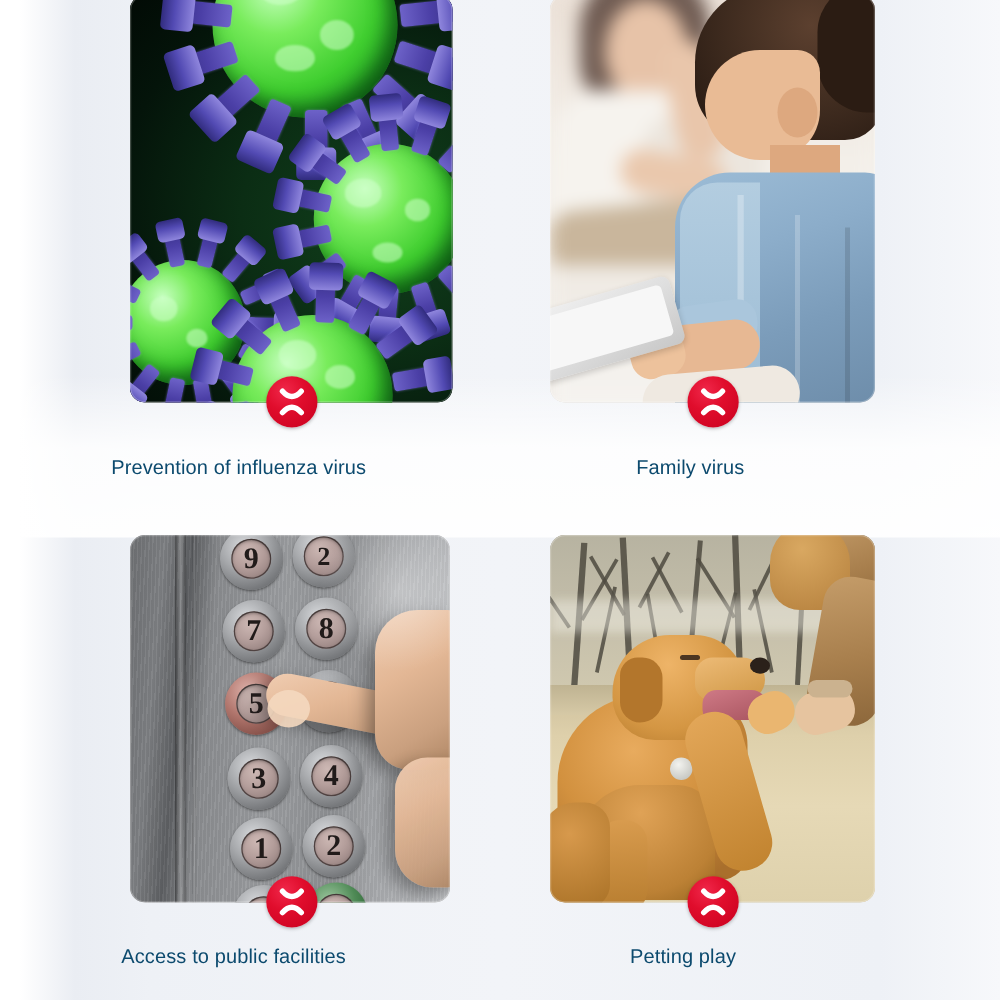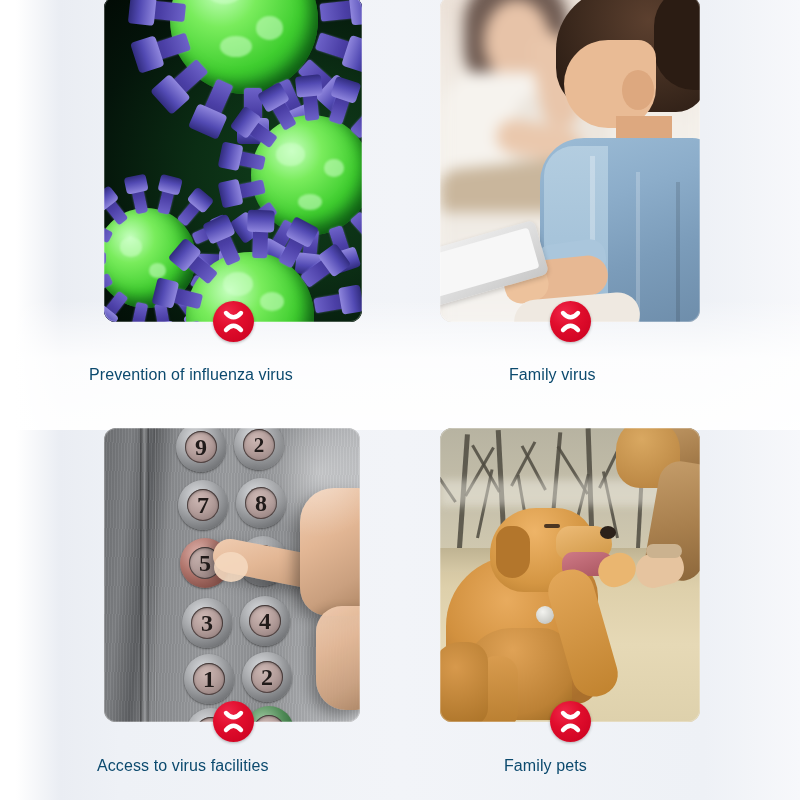--- a/index.html
+++ b/index.html
@@ -519,21 +519,21 @@
       </div>
     </div>
 
     <div class="badge" style="left:213px;top:701px">
       <svg viewBox="0 0 41 41">
         <path d="M13 12 Q20.5 20.5 28 12" stroke="#ffffff" stroke-width="4.4" fill="none" stroke-linecap="round"></path>
         <path d="M13 29 Q20.5 20.5 28 29" stroke="#ffffff" stroke-width="4.4" fill="none" stroke-linecap="round"></path>
       </svg>
     </div>
 
-    <div class="caption" style="left:97px;top:757px">Access to virus facilities</div>
+    <div class="caption" style="left:97px;top:757px">Access to public facilities</div>
   </div>
 
   <div class="cell">
     <div class="thumb" style="left:440px;top:428px;width:260px;height:294px">
       <div class="art dog-bg">
 
         <div style="position:absolute;left:0;top:0;width:100%;height:46%;background:linear-gradient(180deg,#b7b3a1 0%,#c6c0ab 55%,#d2cab0 100%)"></div>
         <div class="twig" style="left:16px;top:6px;width:5px;height:128px;transform:rotate(4deg)"></div>
         <div class="twig" style="left:14px;top:14px;width:3px;height:60px;transform:rotate(-34deg)"></div>
         <div class="twig" style="left:24px;top:12px;width:3px;height:56px;transform:rotate(30deg)"></div>
@@ -589,16 +589,16 @@
       </div>
     </div>
 
     <div class="badge" style="left:550px;top:701px">
       <svg viewBox="0 0 41 41">
         <path d="M13 12 Q20.5 20.5 28 12" stroke="#ffffff" stroke-width="4.4" fill="none" stroke-linecap="round"></path>
         <path d="M13 29 Q20.5 20.5 28 29" stroke="#ffffff" stroke-width="4.4" fill="none" stroke-linecap="round"></path>
       </svg>
     </div>
 
-    <div class="caption" style="left:504px;top:757px">Family pets</div>
+    <div class="caption" style="left:504px;top:757px">Petting play</div>
   </div>
 
 </div>
 
 </body></html>

